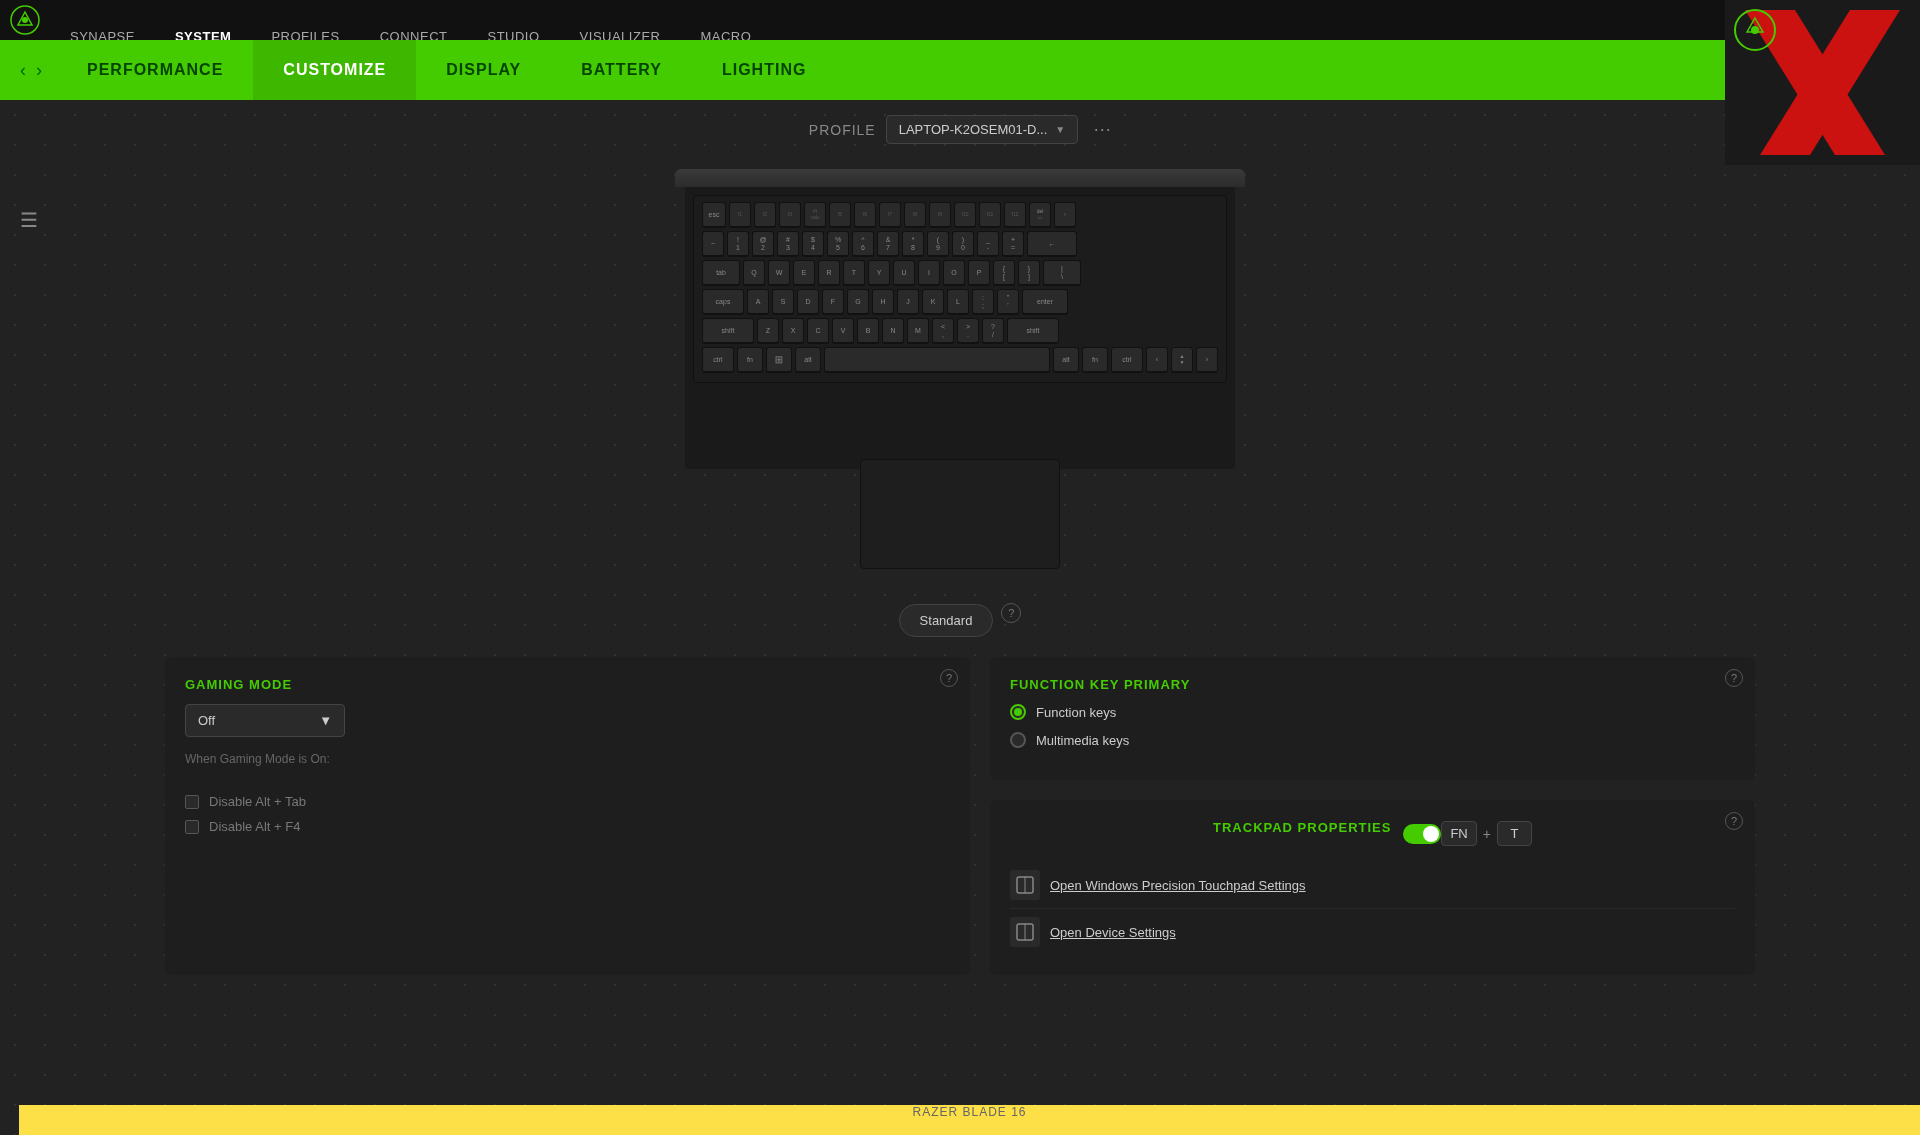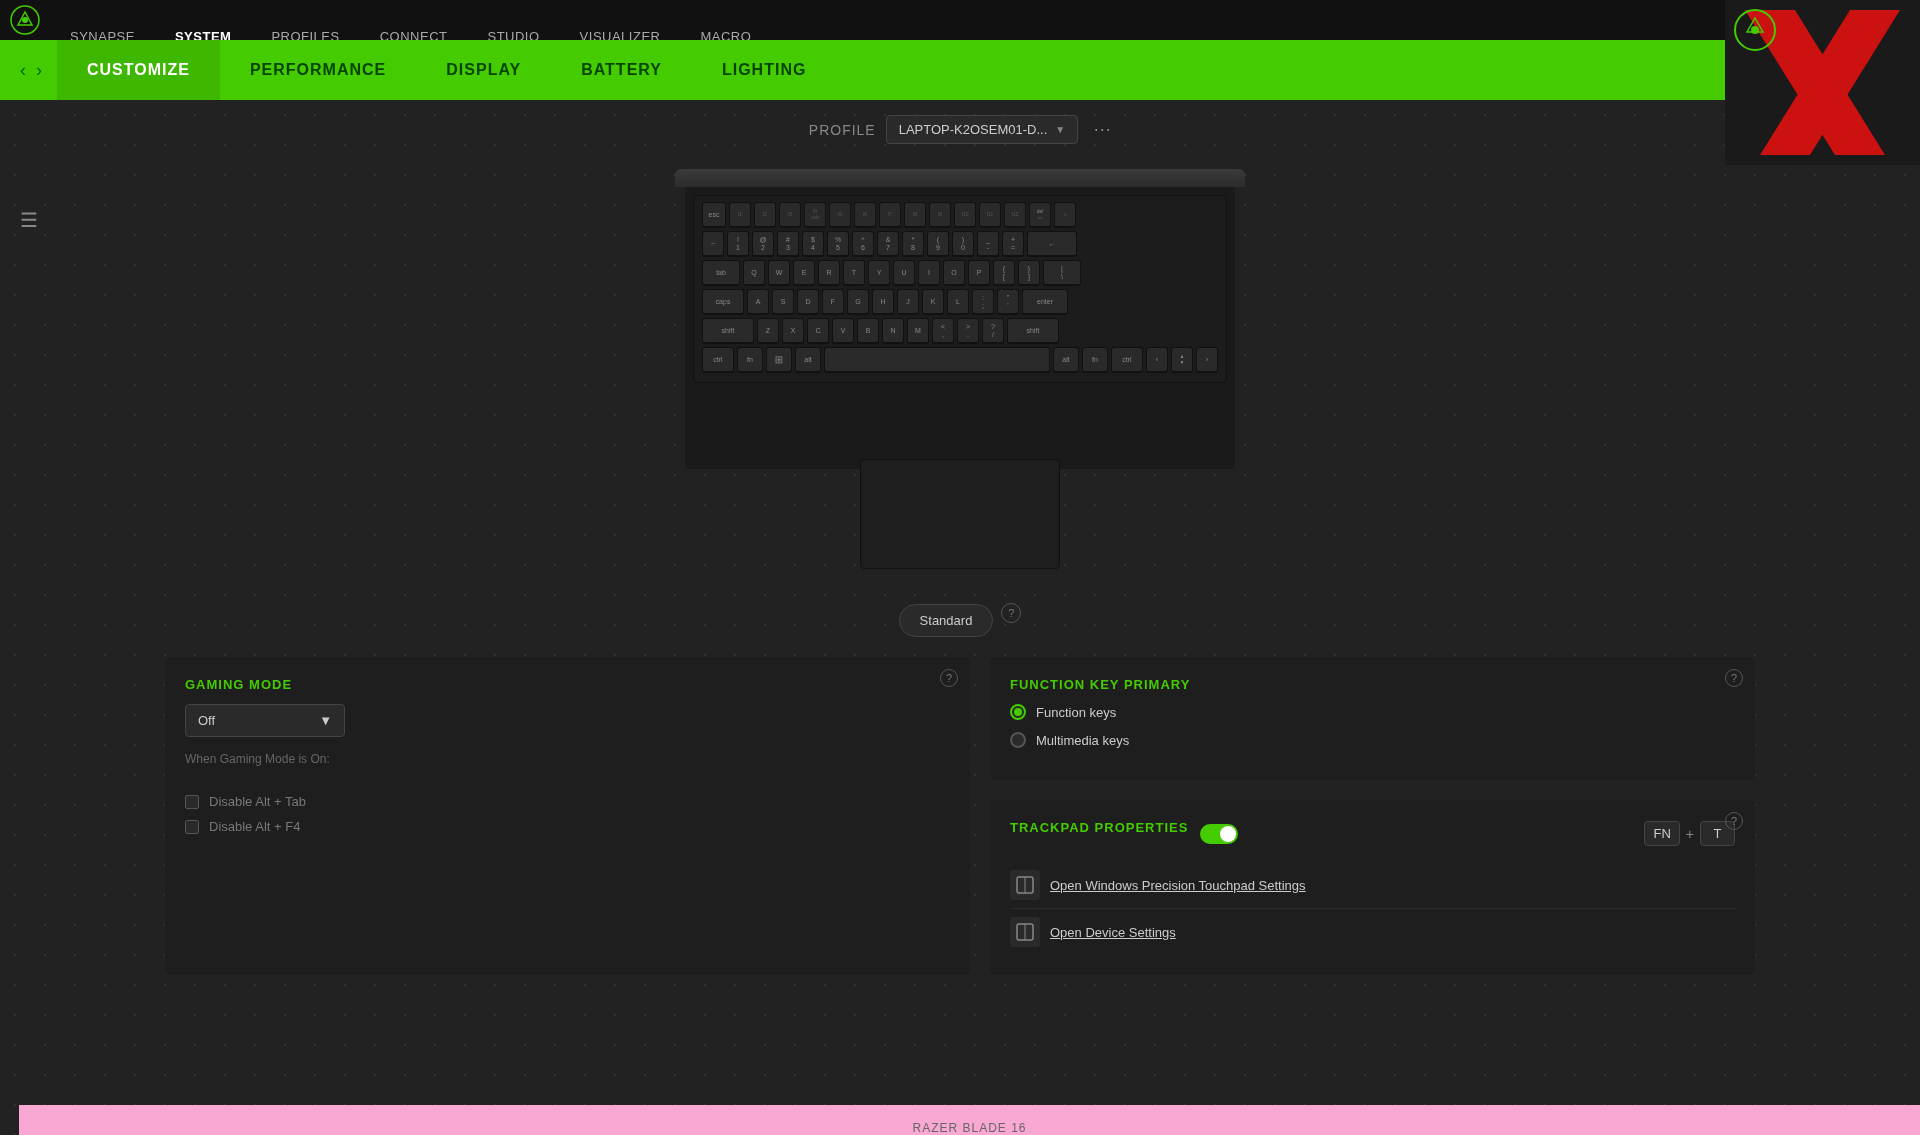--- a/index.html
+++ b/index.html
@@ -369,21 +369,21 @@
     }
 
     
     .trackpad-panel {
       margin-top: 0;
     }
 
     .trackpad-header {
       display: flex;
       align-items: center;
-      justify-content: space-between;
+      justify-content: center;
       margin-bottom: 15px;
     }
 
     .trackpad-title-row {
       display: flex;
       align-items: center;
       gap: 12px;
     }
 
     .toggle-switch {
@@ -454,23 +454,23 @@
       justify-content: center;
     }
 
     
     .status-bar {
       position: absolute;
       bottom: 0;
       left: 0;
       right: 0;
       height: 30px;
-      background: #f9a8d4;
-      display: flex;
-      align-items: flex-end;
+      background: #fde047;
+      display: flex;
+      align-items: flex-start;
       justify-content: center;
       margin-left: 19px;
     }
 
     .status-bar-text {
       font-size: 12px;
       color: #666;
       letter-spacing: 1px;
     }
 
@@ -514,22 +514,22 @@
     <div class="title-bar-control-btn">✕</div>
   </div>
 </div>
 
 <div class="sub-nav">
   <div class="sub-nav-arrows">
     <div class="sub-nav-arrow">‹</div>
     <div class="sub-nav-arrow">›</div>
   </div>
   <div class="sub-nav-items">
+    <div class="sub-nav-item">PERFORMANCE</div>
     <div class="sub-nav-item active">CUSTOMIZE</div>
-    <div class="sub-nav-item">PERFORMANCE</div>
     <div class="sub-nav-item">DISPLAY</div>
     <div class="sub-nav-item">BATTERY</div>
     <div class="sub-nav-item">LIGHTING</div>
   </div>
   <div class="sub-nav-help">?</div>
 </div>
 
 <div class="razer-x-logo">
   <svg viewBox="0 0 195 165" width="195" height="165">
 

